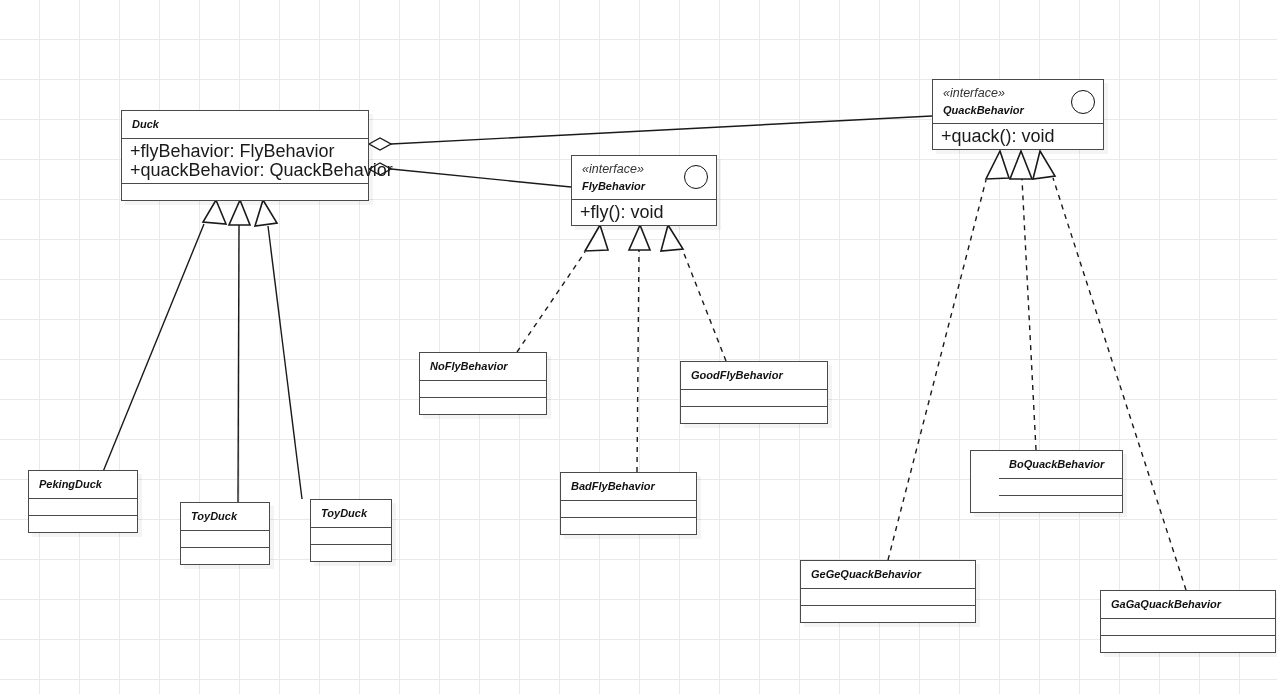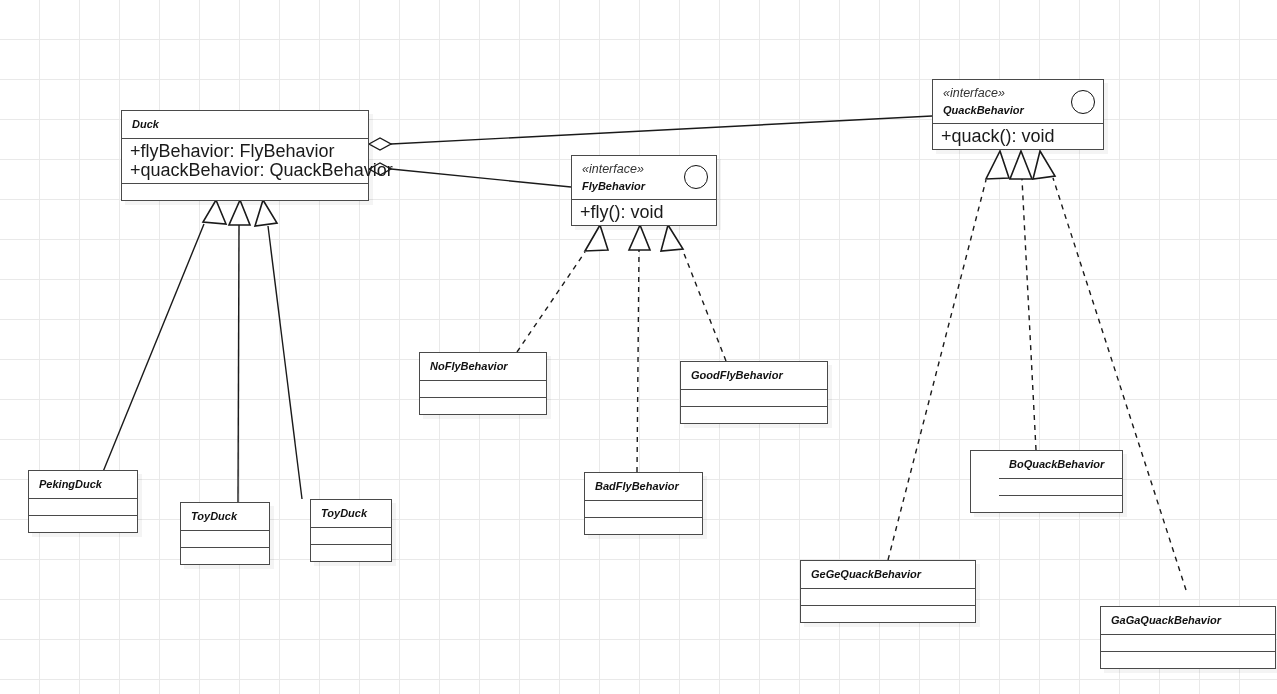--- a/index.html
+++ b/index.html
@@ -210,21 +210,21 @@
   </div>
 
   <div class="uml-box" style="left:419px; top:352px; width:128px;">
     <div class="uml-header">
       <div class="uml-title">NoFlyBehavior</div>
     </div>
     <div class="compartment empty"></div>
     <div class="compartment empty"></div>
   </div>
 
-  <div class="uml-box" style="left:584px; top:472px; width:119px;">
+  <div class="uml-box" style="left:560px; top:472px; width:137px;">
     <div class="uml-header">
       <div class="uml-title">BadFlyBehavior</div>
     </div>
     <div class="compartment empty"></div>
     <div class="compartment empty"></div>
   </div>
 
   <div class="uml-box" style="left:680px; top:361px; width:148px;">
     <div class="uml-header">
       <div class="uml-title">GoodFlyBehavior</div>
@@ -242,21 +242,21 @@
   </div>
 
   <div class="uml-box" style="left:800px; top:560px; width:176px;">
     <div class="uml-header">
       <div class="uml-title">GeGeQuackBehavior</div>
     </div>
     <div class="compartment empty"></div>
     <div class="compartment empty"></div>
   </div>
 
-  <div class="uml-box" style="left:1100px; top:590px; width:176px;margin-top:16px;">
+  <div class="uml-box" style="left:1100px; top:590px; width:176px;">
     <div class="uml-header">
       <div class="uml-title">GaGaQuackBehavior</div>
     </div>
     <div class="compartment empty"></div>
     <div class="compartment empty"></div>
   </div>
 
 </div>
 
 </body></html>

